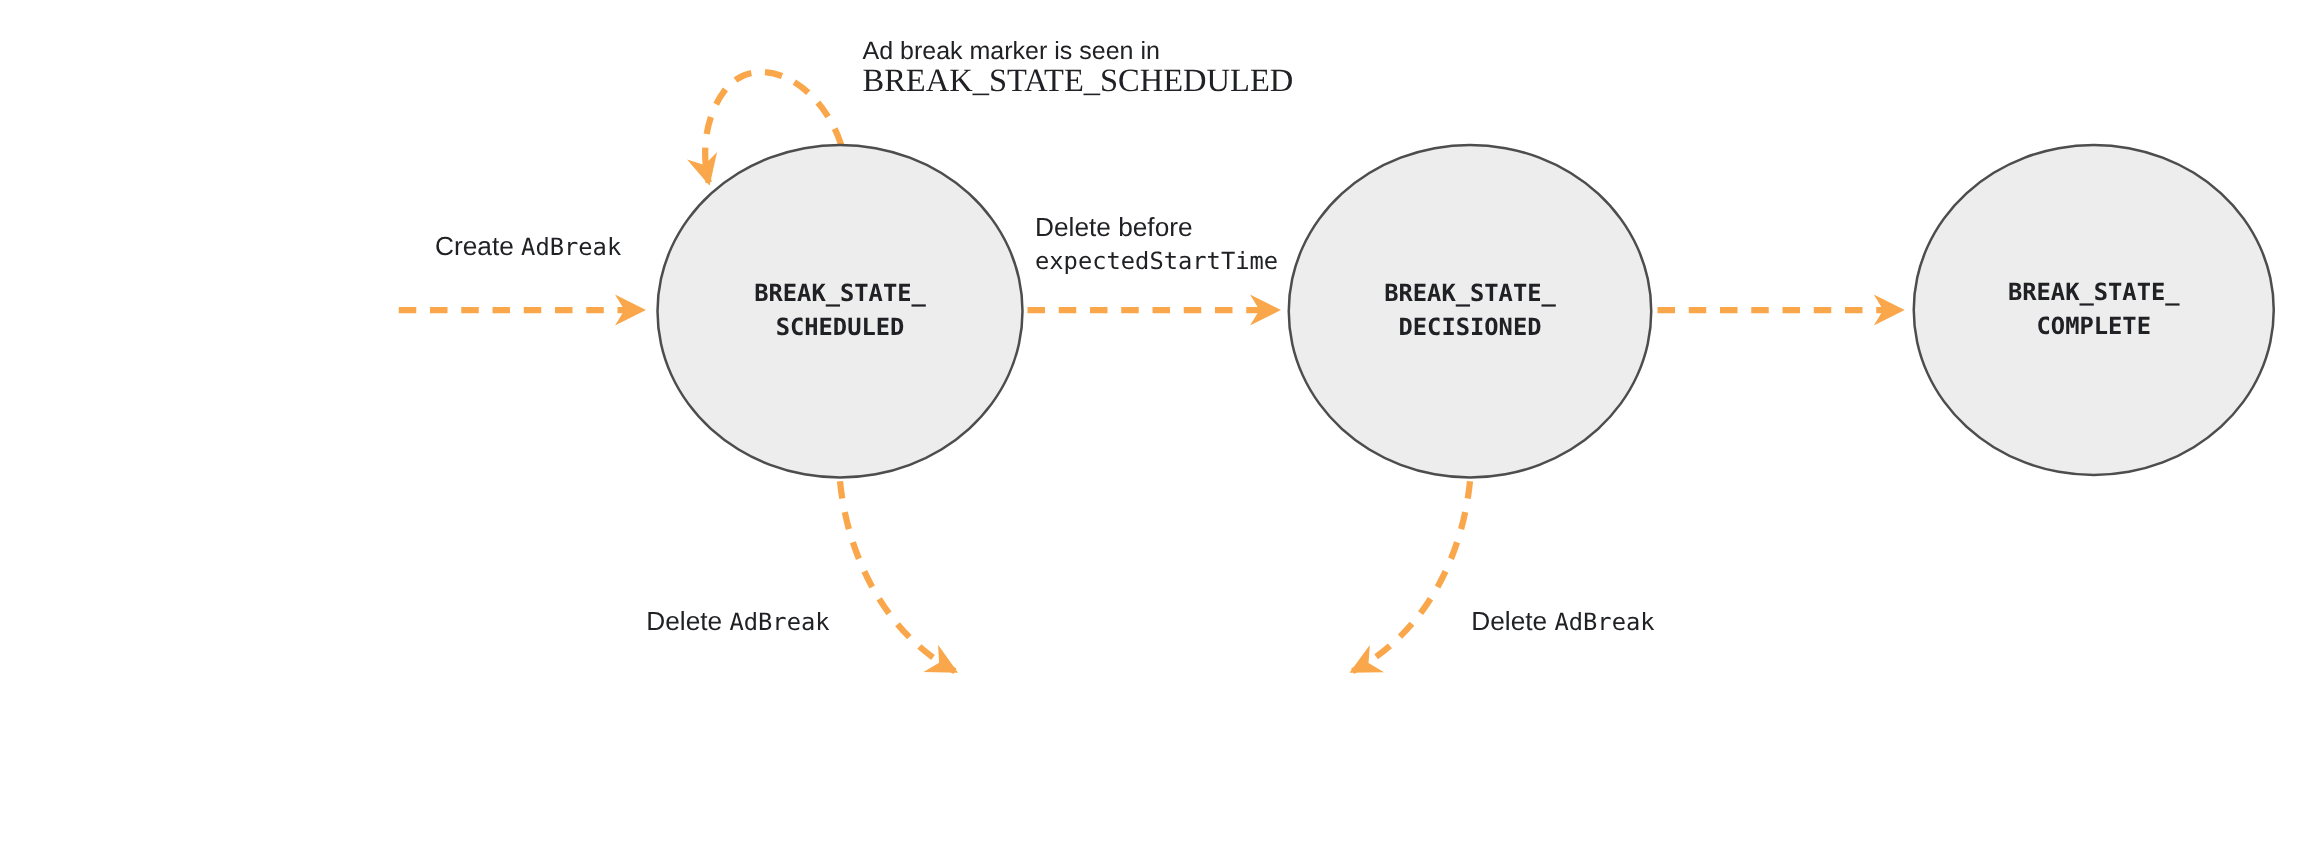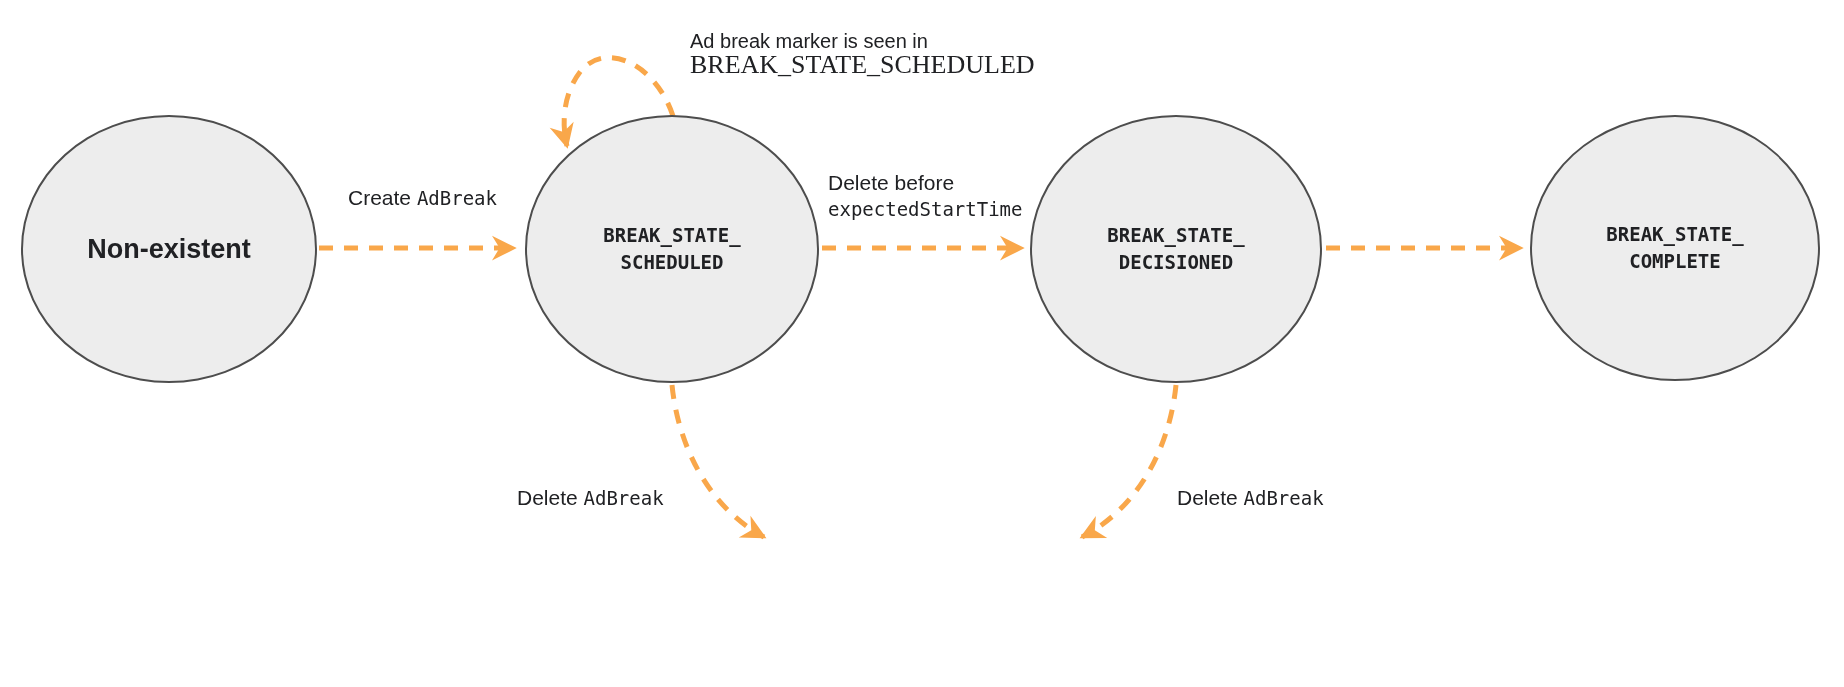--- a/index.html
+++ b/index.html
@@ -92,23 +92,20 @@
       </marker>
     </defs>
     <path class="edge-path" d="M 319,248 L 514,248" marker-end="url(#mk-arrow)"></path>
     <path class="edge-path" d="M 673,116 C 656,64 605,40 580,72 C 564,93 561,122 567,146" marker-end="url(#mk-arrow)"></path>
     <path class="edge-path" d="M 822,248 L 1022,248" marker-end="url(#mk-arrow)"></path>
     <path class="edge-path" d="M 1326,248 L 1521,248" marker-end="url(#mk-arrow)"></path>
     <path class="edge-path" d="M 672,385 C 678,445 708,507 764,537" marker-end="url(#mk-arrow)"></path>
     <path class="edge-path" d="M 1176,385 C 1170,445 1140,507 1082,537" marker-end="url(#mk-arrow)"></path>
   </svg>
 
-  <div class="state" id="st-nonexistent">
-    <span class="state-label-sans">Non-existent</span>
-  </div>
 
   <div class="state" id="st-scheduled">
     <span class="state-label-mono">BREAK_STATE_</span>
     <span class="state-label-mono">SCHEDULED</span>
   </div>
 
   <div class="state" id="st-decisioned">
     <span class="state-label-mono">BREAK_STATE_</span>
     <span class="state-label-mono">DECISIONED</span>
   </div>

